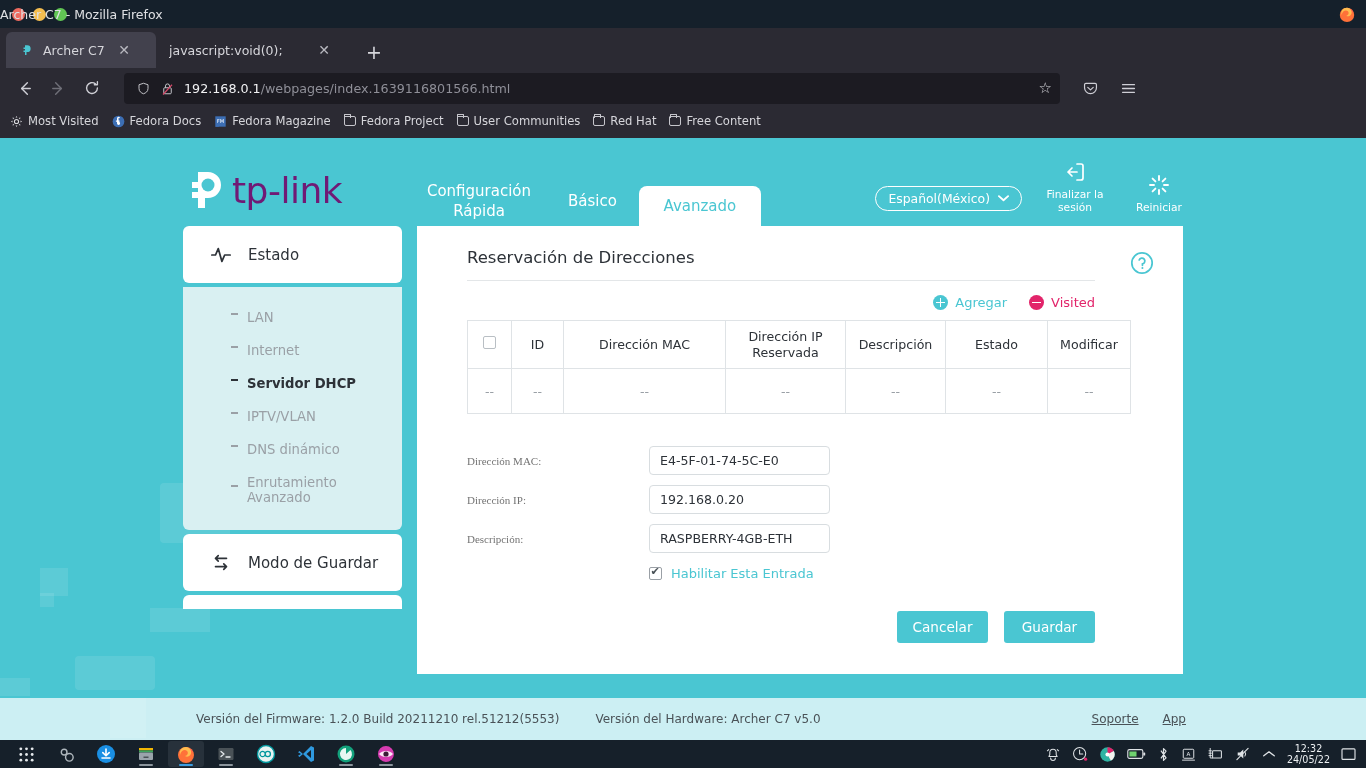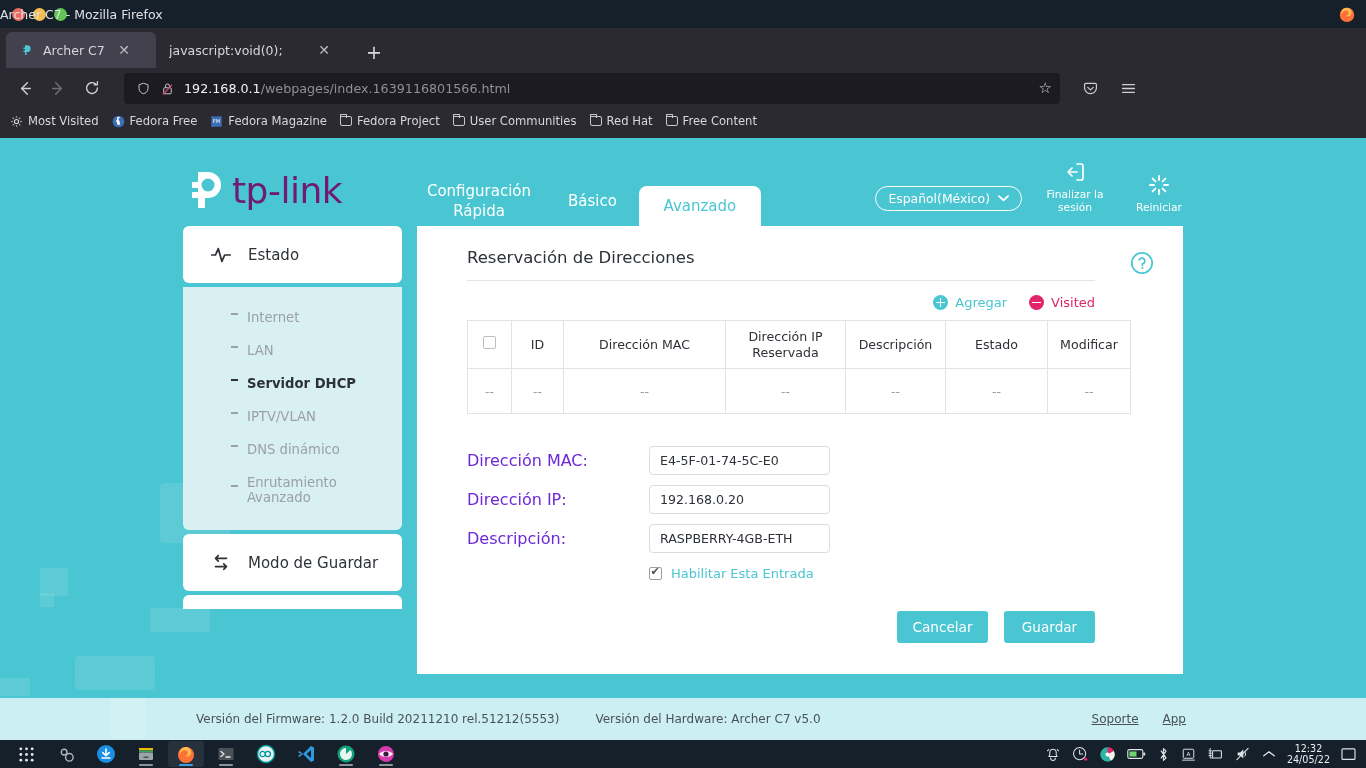--- a/index.html
+++ b/index.html
@@ -136,21 +136,21 @@
   table.res th {
     border: 1px solid #dfe3e6; font-weight: normal; height: 48px; padding: 4px 2px; line-height: 1.25;
   }
   table.res td {
     border: 1px solid #dfe3e6; border-top-color: #4ac6d2; height: 45px; text-align: center; color: #9aa0a6;
   }
   .cbox { width: 13px; height: 13px; border: 1px solid #b9bfc4; border-radius: 2px; display: inline-block; background: #fff; }
 
   .form { margin-top: 32px; }
   .frow { display: flex; align-items: center; margin-bottom: 10px; }
-  .flabel { width: 182px; font-size: 16px; color: #6d28d9; }
+  .flabel { width: 182px; font-size: 11px; color: #737373; font-family: Liberation Serif, serif; }
   .finput {
     width: 181px; height: 29px; border: 1px solid #d8dde0; border-radius: 4px;
     display: flex; align-items: center; padding: 0 10px; font-size: 12.6px; color: #2d3238;
     background: #fff;
   }
   .checkrow { display: flex; align-items: center; gap: 9px; margin: 13px 0 0 182px; }
   .cbox.on { border-color: #9aa0a6; position: relative; }
   .cbox.on:after {
     content: "✔"; position: absolute; left: 0.5px; top: -3.5px; font-size: 11px; color: #4a5257;
   }
@@ -272,21 +272,21 @@
         <circle cx="10" cy="10" r="3.2" fill="none" stroke="#dcdce0" stroke-width="1.6"></circle>
         <path d="M10 1.5 l1.4 2.3 h-2.8z M10 18.5 l1.4-2.3 h-2.8z M1.5 10 l2.3-1.4 v2.8z M18.5 10 l-2.3-1.4 v2.8z M4 4 l2.6 .6 -2 2z M16 16 l-2.6-.6 2-2z M16 4 l-.6 2.6 -2-2z M4 16 l.6-2.6 2 2z"></path>
       </svg>
       <span>Most Visited</span>
     </div>
     <div class="bm">
       <svg width="13" height="13" viewBox="0 0 20 20">
         <circle cx="10" cy="10" r="9" fill="#3c6eb4"></circle>
         <path d="M12.5 5 a2.4 2.4 0 0 0 -4.8 0 v3.3 H6 v2.2 h1.7 v2.5 a2.4 2.4 0 1 0 2.4-2.5 h1.6 V8.3 h-1.6 V5 a.8.8 0 0 1 1.6 0z" fill="#fff"></path>
       </svg>
-      <span>Fedora Free</span>
+      <span>Fedora Docs</span>
     </div>
     <div class="bm">
       <svg width="13" height="13" viewBox="0 0 20 20">
         <rect x="2" y="2" width="16" height="16" fill="#3c6eb4"></rect>
         <text x="10" y="12" font-size="8" fill="#fff" text-anchor="middle" font-family="DejaVu Sans">FM</text>
         <path d="M2 18 L5 15 L8 18 Z" fill="#3c6eb4"></path>
       </svg>
       <span>Fedora Magazine</span>
     </div>
     <div class="bm">
@@ -365,25 +365,25 @@
           <svg width="22" height="22" viewBox="0 0 24 24" fill="none" stroke="#2d3238" stroke-width="1.9" stroke-linecap="round" stroke-linejoin="round">
             <path d="M2 12 H6 L9 5 L13 19 L16 12 H22"></path>
           </svg>
           <span>Estado</span>
         </div>
 
 
         <div class="submenu">
           <div class="subitem">
             <span class="dash"></span>
-            <span>Internet</span>
+            <span>LAN</span>
           </div>
           <div class="subitem">
             <span class="dash"></span>
-            <span>LAN</span>
+            <span>Internet</span>
           </div>
           <div class="subitem active">
             <span class="dash"></span>
             <span>Servidor DHCP</span>
           </div>
           <div class="subitem">
             <span class="dash"></span>
             <span>IPTV/VLAN</span>
           </div>
           <div class="subitem">

